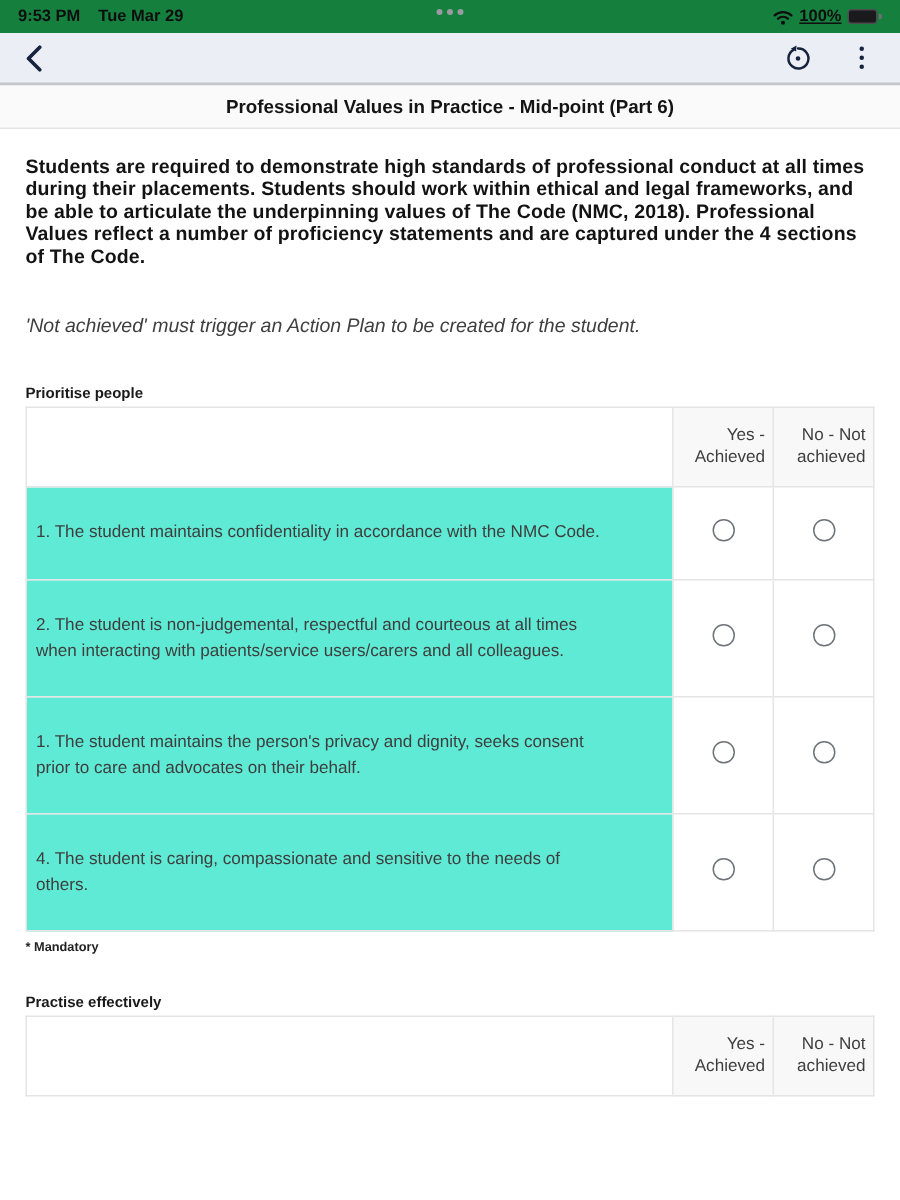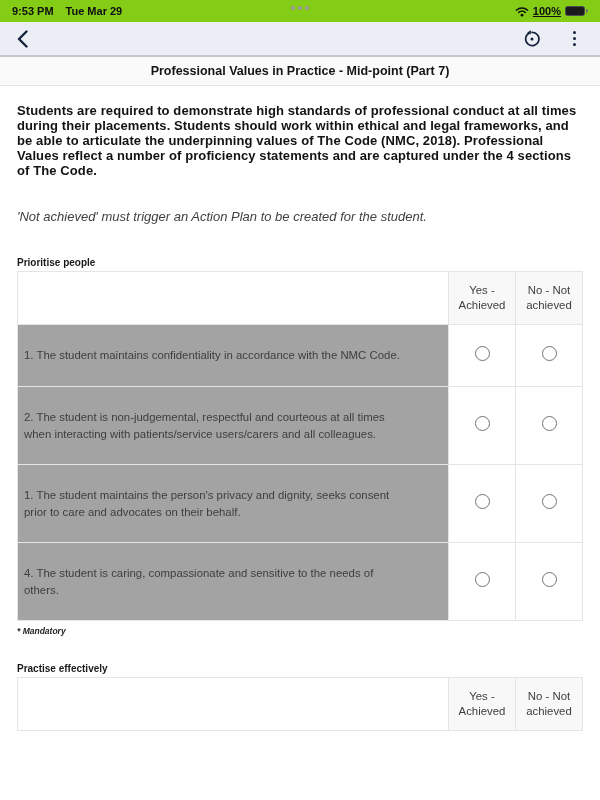--- a/index.html
+++ b/index.html
@@ -2,21 +2,21 @@
 <html><head>
 <meta charset="utf-8">
 <style>
   * { margin: 0; padding: 0; box-sizing: border-box; }
   html, body { width: 600px; }
   body { font-family: "Liberation Sans", "DejaVu Sans", sans-serif; background: #fff; }
   .screen { position: relative; width: 600px; height: 800px; overflow: hidden; background: #fff; }
 
   
   .status-bar {
-    height: 22px; background: #84cc16; display: flex; align-items: center;
+    height: 22px; background: #15803d; display: flex; align-items: center;
     padding: 0 12px; font-size: 11px; font-weight: bold; color: #0e0e10;
     position: relative;
   }
   .status-left { display: flex; gap: 12px; align-items: center; }
   .status-center { position: absolute; left: 50%; top: 6px; transform: translateX(-50%); display: flex; gap: 3px; }
   .status-center i { width: 4px; height: 4px; border-radius: 50%; background: #9a9ba0; }
   .status-right { margin-left: auto; display: flex; align-items: center; gap: 4px; text-decoration: underline; }
   .batt { display: inline-flex; align-items: center; }
   .batt-body { width: 20px; height: 10px; background: #1a1a1c; border-radius: 2.5px; border: 1px solid #4c4c50; }
   .batt-nub { width: 2px; height: 4px; background: #6e6e72; border-radius: 0 2px 2px 0; margin-left: 1px; }
@@ -48,32 +48,32 @@
 
   .section { margin-top: 33px; }
   .section + .section { margin-top: 27px; }
   .section-label { font-size: 10px; font-weight: bold; color: #1a1a1a; margin-bottom: 3px; }
 
   table.assess { width: 100%; border-collapse: collapse; table-layout: fixed; }
   table.assess th, table.assess td { border: 1px solid #e5e5e5; }
   th.q-head { background: #fff; }
   th.opt-head {
     width: 67px; background: #f8f8f8; font-weight: normal; font-size: 11.4px;
-    color: #3e3e3e; line-height: 1.32; padding: 11px 5px; text-align: center;
+    color: #3e3e3e; line-height: 1.32; padding: 11px 5px; text-align: right;
   }
   td.q {
-    background: #a3a3a3; font-size: 11.4px; color: #3e3e3e; line-height: 1.45;
+    background: #5eead4; font-size: 11.4px; color: #3e3e3e; line-height: 1.45;
     padding: 22px 40px 22px 6px; vertical-align: middle;
   }
   td.opt { background: #fff; text-align: center; vertical-align: middle; }
   .radio {
     display: inline-block; width: 15px; height: 15px; border-radius: 50%;
     border: 1.5px solid #707379; background: #fff; cursor: pointer;
   }
-  .mandatory { margin-top: 5px; font-size: 8.5px; font-weight: bold; font-style: italic; color: #222; }
+  .mandatory { margin-top: 5px; font-size: 8.5px; font-weight: bold; color: #222; }
 </style>
 </head>
 <body>
 
 <div class="screen">
 
   <div class="status-bar">
     <div class="status-left">
       <span>9:53 PM</span>
       <span>Tue Mar 29</span>
@@ -121,21 +121,21 @@
         <span class="kebab">
             <i></i>
             <i></i>
             <i></i>
           </span>
       </button>
     </div>
   </div>
 
   <div class="title-bar">
-    <span>Professional Values in Practice - Mid-point (Part 7)</span>
+    <span>Professional Values in Practice - Mid-point (Part 6)</span>
   </div>
 
   <div class="content">
     <p class="intro">Students are required to demonstrate high standards of professional conduct at all times during their placements. Students should work within ethical and legal frameworks, and be able to articulate the underpinning values of The Code (NMC, 2018). Professional Values reflect a number of proficiency statements and are captured under the 4 sections of The Code.</p>
     <p class="note">'Not achieved' must trigger an Action Plan to be created for the student.</p>
     <div id="sections">
   <div class="section">
     <div class="section-label">Prioritise people</div>
     <table class="assess">
       <thead>

